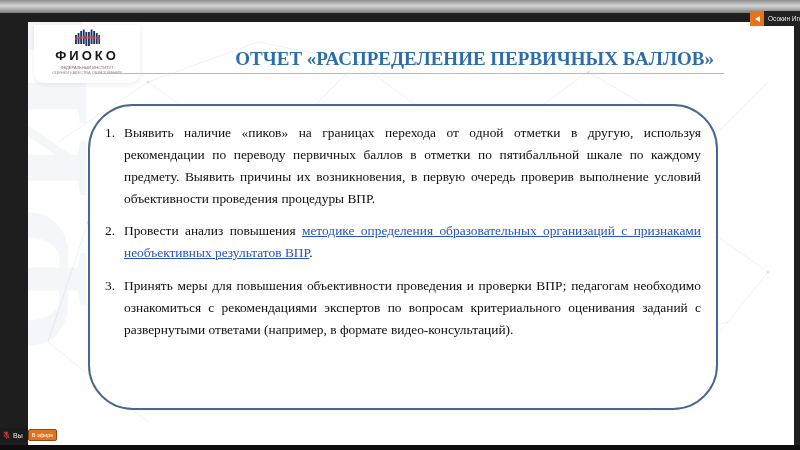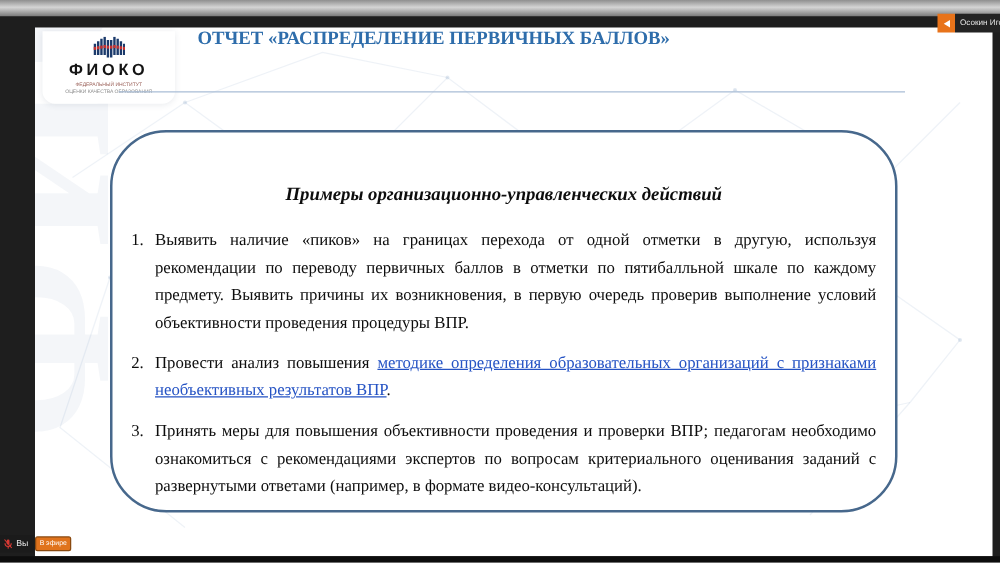--- a/index.html
+++ b/index.html
@@ -23,22 +23,22 @@
   
   .logo-card { position:absolute; left:6px; top:3px; width:106px; height:58px; background:#fff;
     border-radius:0 0 10px 10px; box-shadow:0 1px 5px rgba(40,60,90,0.10); text-align:center; padding-top:4px; }
   .logo-icon { display:block; margin:0 auto; }
   .logo-name { font-family:"Liberation Sans", sans-serif; font-weight:bold; font-size:13px;
     letter-spacing:3px; color:#141414; margin-top:1px; }
   .logo-tagline { font-family:"Liberation Sans", sans-serif; font-size:4px; line-height:5px;
     color:#9a6058; margin-top:2px; }
   .logo-tagline .l2 { color:#8d8d8d; }
 
-  .slide-title { position:absolute; left:130px; top:1px; width:556px; text-align:left;
-    font-weight:bold; font-size:15px; color:#2e6dab; white-space:nowrap; }
+  .slide-title { position:absolute; left:130px; top:26px; width:556px; text-align:right;
+    font-weight:bold; font-size:19px; color:#2e6dab; white-space:nowrap; }
 
   .title-rule { position:absolute; left:67px; top:51px; width:629px; height:1px; background:#a9bdd6; }
 
   
   .content-box { position:absolute; left:60px; top:82px; width:630px; height:306px;
     border:2px solid #47688c; border-radius:45px; background:#ffffff; }
   .box-heading { margin-top:42px; text-align:center; font-weight:bold; font-style:italic;
     font-size:15px; color:#0d0d0d; }
   .action-list { list-style:none; margin:16px 15px 0 15px; font-size:13.4px; line-height:1.63;
     color:#0d0d0d; text-align:justify; }
@@ -128,21 +128,20 @@
     <div class="logo-tagline">
       <div class="l1">ФЕДЕРАЛЬНЫЙ ИНСТИТУТ</div>
       <div class="l2">ОЦЕНКИ КАЧЕСТВА ОБРАЗОВАНИЯ</div>
     </div>
   </div>
 
   <div class="slide-title">ОТЧЕТ «РАСПРЕДЕЛЕНИЕ ПЕРВИЧНЫХ БАЛЛОВ»</div>
   <div class="title-rule"></div>
 
   <div class="content-box">
-    <div class="box-heading">Примеры организационно-управленческих действий</div>
     <ol class="action-list">
       <li>
         <span class="item-number">1.</span>
         <span>Выявить наличие «пиков» на границах перехода от одной отметки в другую, используя рекомендации по переводу первичных баллов в отметки по пятибалльной шкале по каждому предмету. Выявить причины их возникновения, в первую очередь проверив выполнение условий объективности проведения процедуры ВПР.</span>
       </li>
       <li>
         <span class="item-number">2.</span>
         <span>Провести анализ повышения </span><span class="doc-link">методике определения образовательных организаций с признаками необъективных результатов ВПР</span><span>.</span>
       </li>
       <li>

